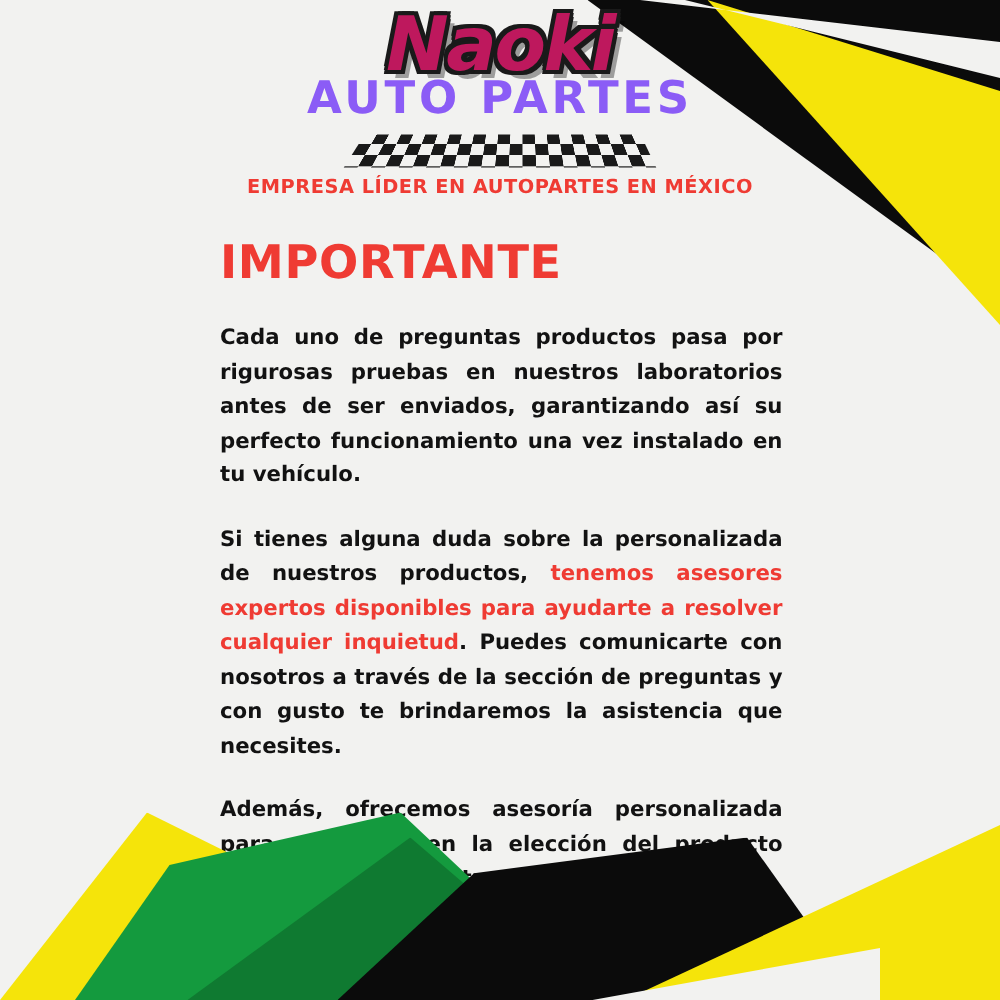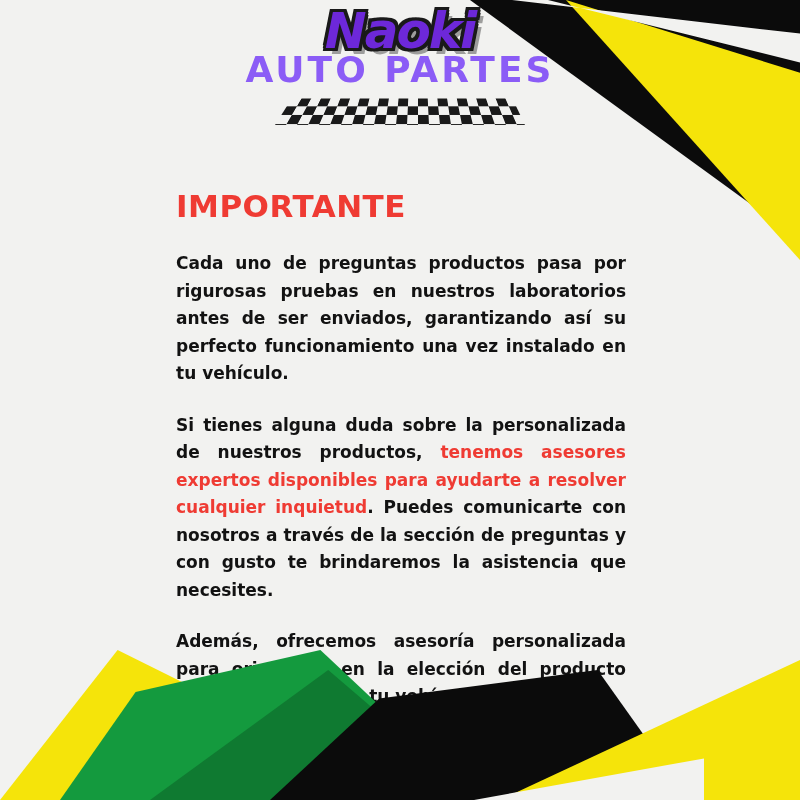--- a/index.html
+++ b/index.html
@@ -94,23 +94,23 @@
   }
   .logo-wrap {
     display: inline-block;
     text-align: center;
     position: relative;
   }
   .logo-naoki {
     font-family: "DejaVu Sans", sans-serif;
     font-weight: bold;
     font-style: italic;
-    font-size: 50px;
+    font-size: 60px;
     line-height: 0.95;
-    color: #6d28d9;
+    color: #be185d;
     letter-spacing: -2px;
     -webkit-text-stroke: 4px #1a1a1a;
     paint-order: stroke fill;
     text-shadow:
       3px 0 0 #1a1a1a, -3px 0 0 #1a1a1a,
       0 3px 0 #1a1a1a, 0 -3px 0 #1a1a1a,
       3px 3px 0 #1a1a1a, -3px 3px 0 #1a1a1a,
       3px -3px 0 #1a1a1a, -3px -3px 0 #1a1a1a,
       6px 6px 0 rgba(0,0,0,0.35);
     margin: 0;
@@ -149,21 +149,21 @@
   
   .content {
     position: absolute;
     top: 188px;
     left: 176px;
     width: 450px;
   }
   .title {
     font-family: "DejaVu Sans", sans-serif;
     font-weight: bold;
-    font-size: 31px;
+    font-size: 37px;
     color: #ef3b33;
     letter-spacing: 0.5px;
     margin: 0 0 26px 0;
   }
   .para {
     font-family: "DejaVu Sans", sans-serif;
     font-weight: bold;
     font-size: 17px;
     line-height: 1.62;
     color: #121212;
@@ -182,20 +182,21 @@
 
   <div class="shape tr-black"></div>
   <div class="shape tr-yellow"></div>
   <div class="shape tr-white"></div>
 
   <div class="header">
     <div class="logo-wrap">
       <div class="logo-naoki">Naoki</div>
       <div class="logo-sub">AUTO PARTES</div>
       <div class="checker"></div>
+      <div class="tagline">EMPRESA LÍDER  EN AUTOPARTES EN MÉXICO</div>
     </div>
   </div>
 
   <div class="content">
     <div class="title">IMPORTANTE</div>
 
     <p class="para">Cada uno de preguntas productos pasa por rigurosas pruebas en nuestros laboratorios antes de ser enviados, garantizando así su perfecto funcionamiento una vez instalado en tu vehículo.</p>
 
     <p class="para"><span>Si tienes alguna duda sobre la personalizada de nuestros productos, </span><span class="hl">tenemos asesores expertos disponibles para ayudarte a resolver cualquier inquietud</span><span>. Puedes comunicarte con nosotros a través de la sección de preguntas y con gusto te brindaremos la asistencia que necesites.</span></p>
 

